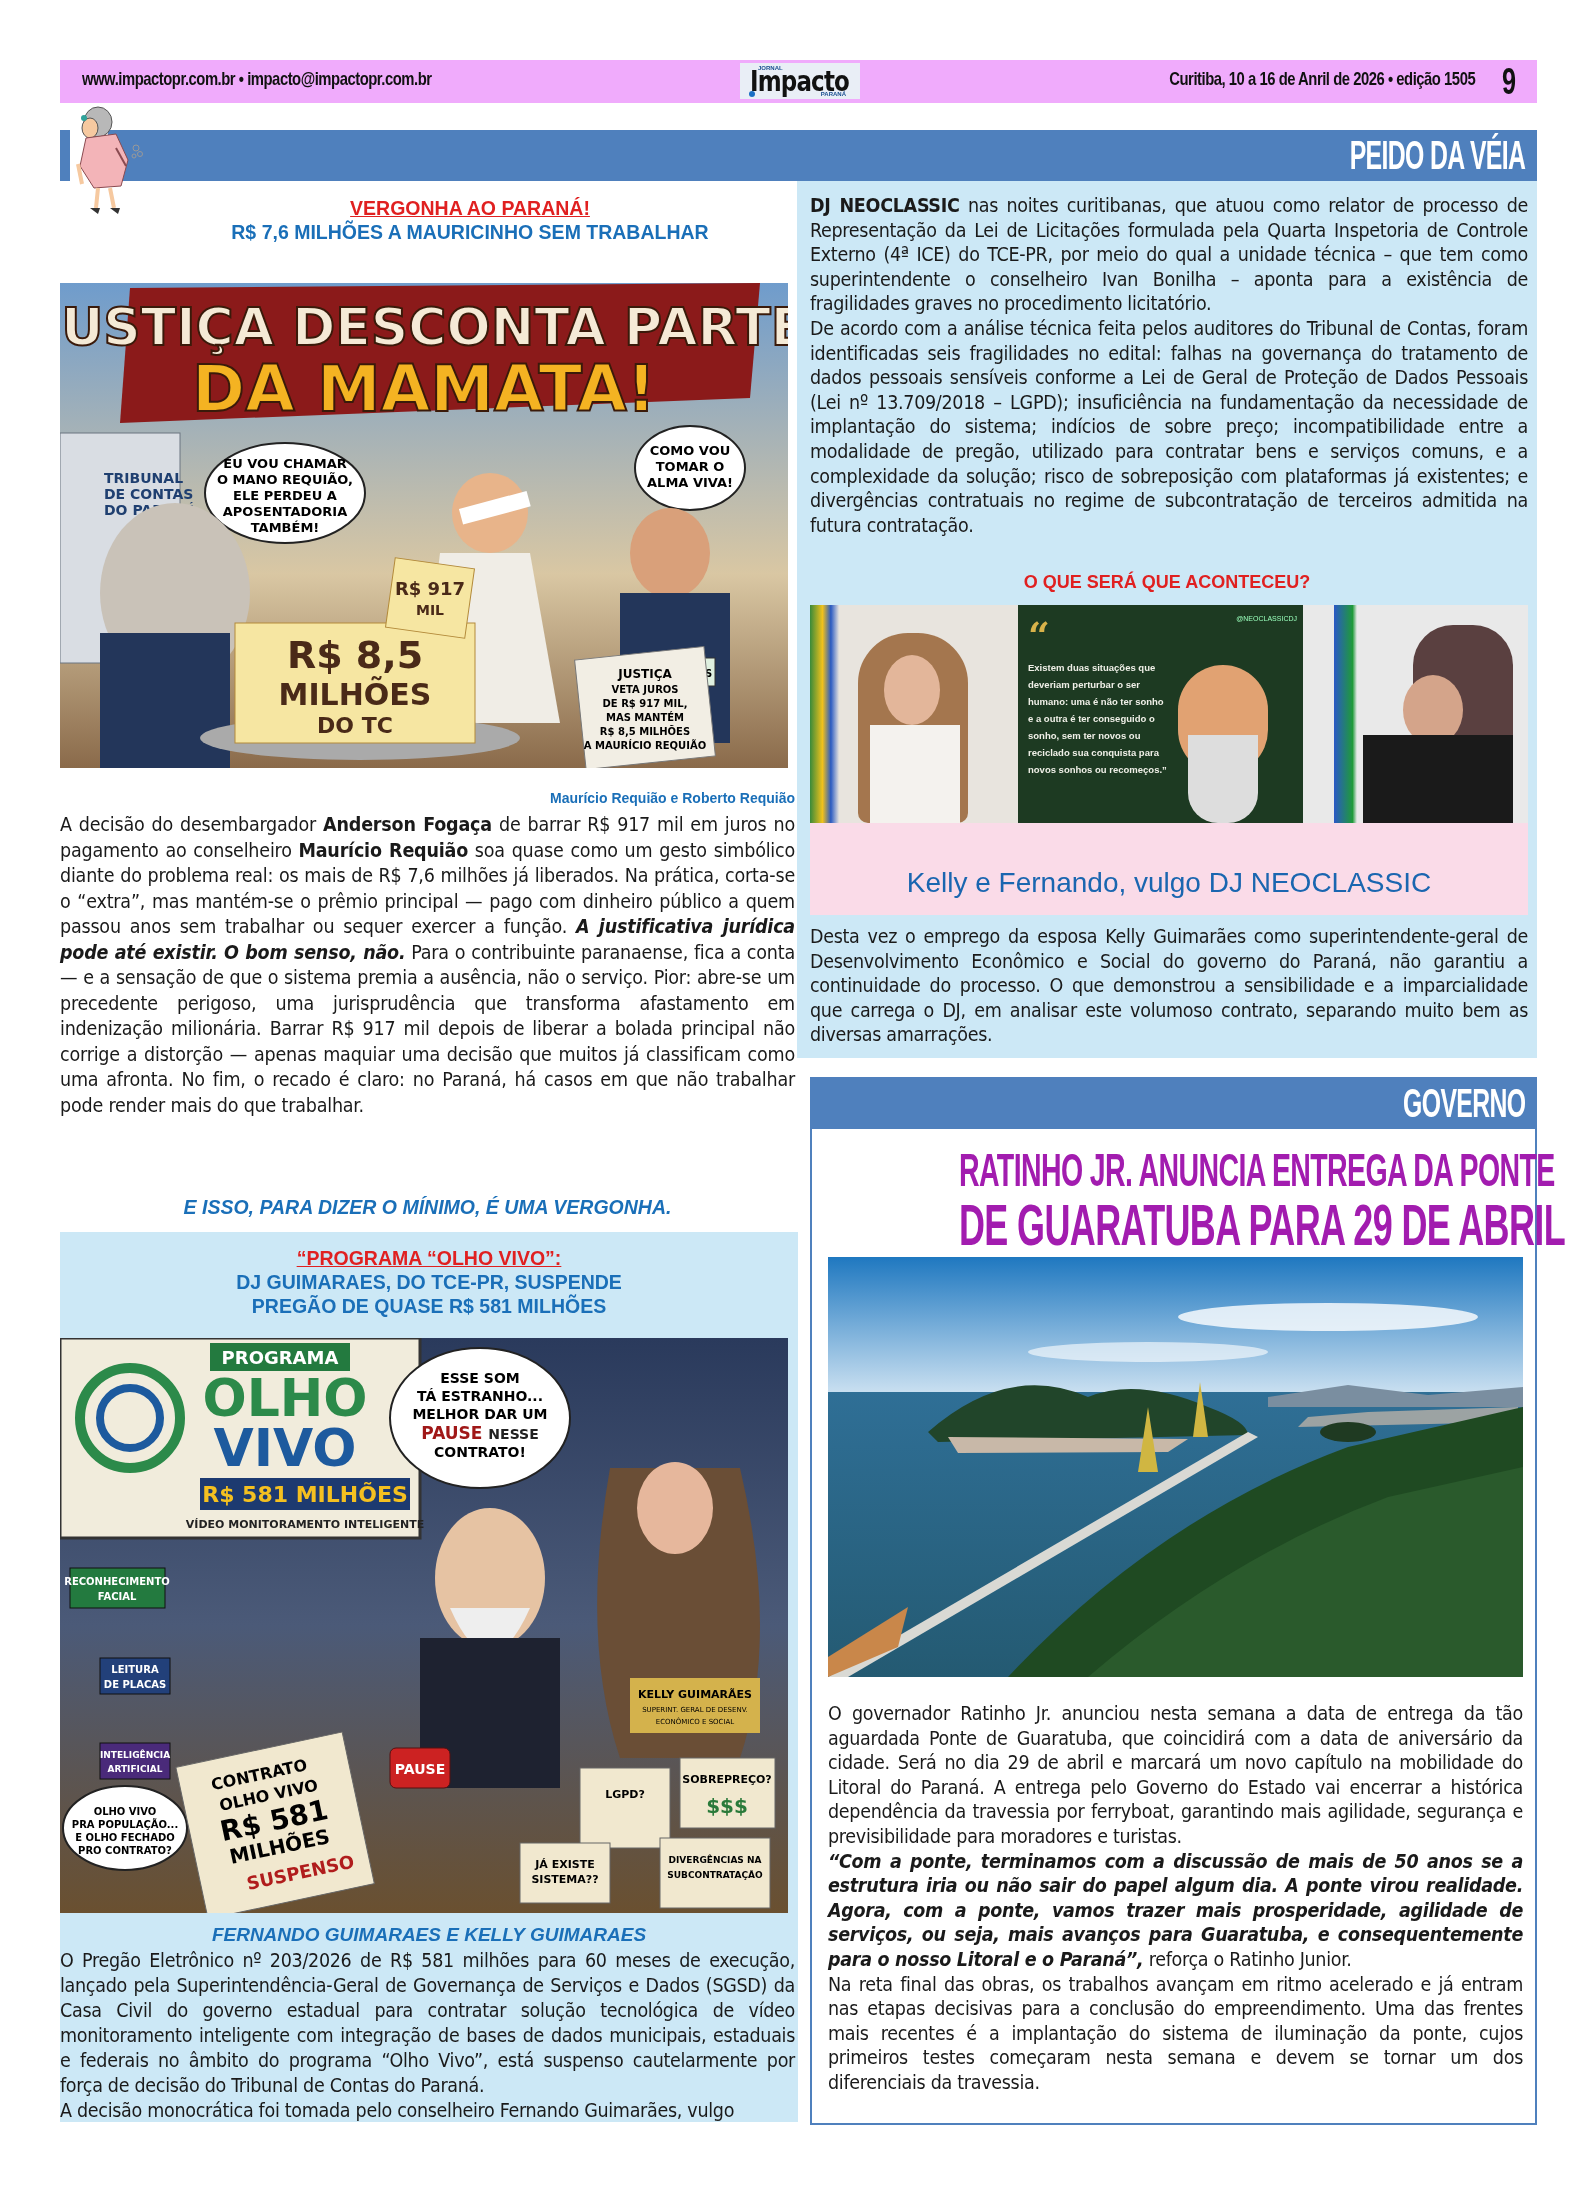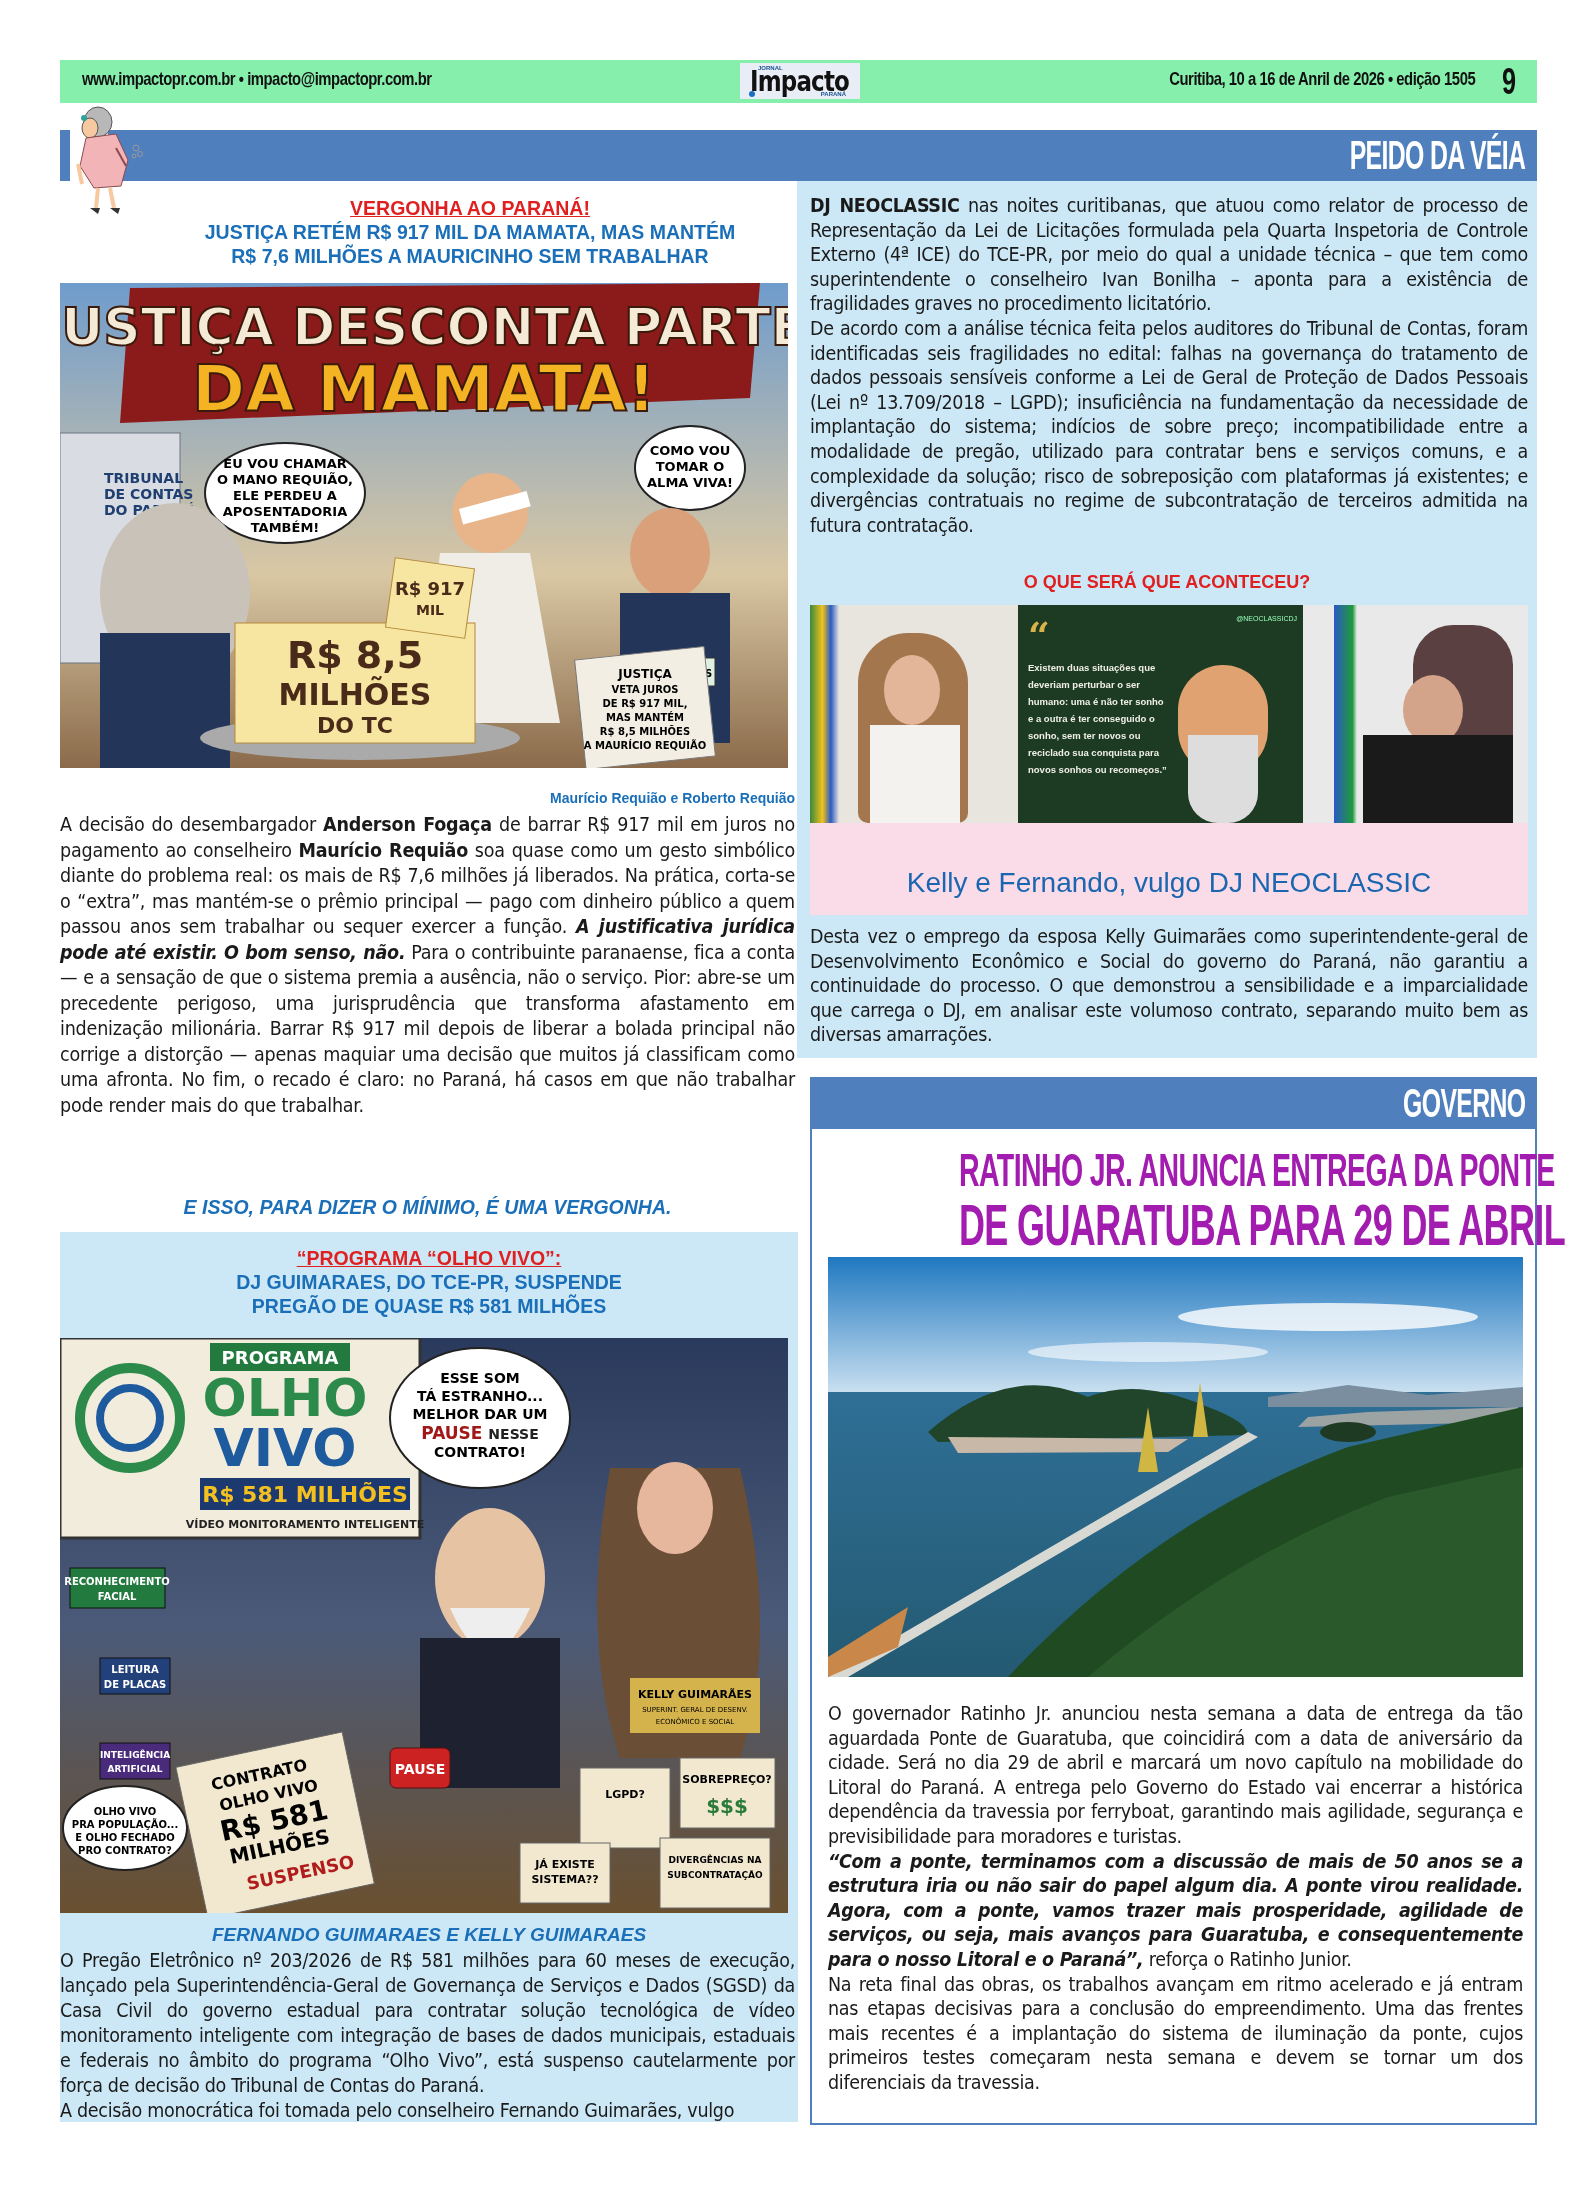--- a/index.html
+++ b/index.html
@@ -2,21 +2,21 @@
 <html><head>
 <meta charset="utf-8">
 <style>
   * { box-sizing: border-box; margin: 0; padding: 0; }
   html, body { width: 1594px; height: 2185px; background: #ffffff; overflow: hidden; }
   body { position: relative; font-family: "Liberation Sans", "DejaVu Sans", sans-serif; color: #1a1a1a; }
 
   .abs { position: absolute; }
 
   
-  #topbar { left: 60px; top: 60px; width: 1477px; height: 43px; background: #86efac; }
+  #topbar { left: 60px; top: 60px; width: 1477px; height: 43px; background: #f0abfc; }
   #topbar .left { position: absolute; left: 22px; top: 8px; font-size: 19px; font-weight: bold; letter-spacing: -0.6px; transform: scaleX(0.78); transform-origin: left center; white-space: nowrap; color: #111; }
   #topbar .right { position: absolute; right: 62px; top: 8px; font-size: 19px; font-weight: bold; letter-spacing: -0.6px; transform: scaleX(0.78); transform-origin: right center; white-space: nowrap; color: #111; }
   #topbar .pagenum { position: absolute; right: 18px; top: 1px; font-size: 36px; font-weight: bold; transform: scaleX(0.7); color: #111; }
   #logo { position: absolute; left: 680px; top: 3px; width: 120px; height: 36px; background: #e9eef6; }
   #logo .jornal { position: absolute; left: 18px; top: 2px; font-size: 6px; font-weight: bold; color: #1a4f8f; }
   #logo .word { position: absolute; left: 10px; top: 2px; font-size: 28px; font-weight: bold; letter-spacing: -1px; color: #111; font-family: "DejaVu Sans", sans-serif; transform: scaleX(0.82); transform-origin: left; }
   #logo .dot { position: absolute; left: 9px; top: 28px; width: 6px; height: 6px; border-radius: 50%; background: #1a6fc4; }
   #logo .parana { position: absolute; right: 14px; bottom: 2px; font-size: 6px; font-weight: bold; color: #1a4f8f; }
 
   
@@ -100,21 +100,20 @@
       <circle cx="74" cy="50" r="2.5" fill="none" stroke="#999"></circle>
       <circle cx="68" cy="52" r="2" fill="none" stroke="#999"></circle>
     <path d="M32 84 L30 104 M44 84 L48 104" stroke="#f6c9a0" stroke-width="4"></path>
     <path d="M24 104 L34 104 L32 110 Z M44 104 L54 104 L52 110 Z" fill="#333"></path>
     <path d="M12 60 L16 80" stroke="#f6c9a0" stroke-width="4"></path>
   </svg>
 </div>
 
 <div id="art1-head" class="abs">
   <span class="kicker-red">VERGONHA AO PARANÁ!</span><br>
-  <span class="head-blue line2">JUSTIÇA RETÉM R$ 917 MIL DA MAMATA, MAS MANTÉM</span>
   <span class="head-blue line2">R$ 7,6 MILHÕES A MAURICINHO SEM TRABALHAR</span>
 </div>
 
 <div id="cartoon1" class="abs">
   <svg width="728" height="485" viewBox="0 0 728 485">
     <defs>
       <linearGradient id="sky1" x1="0" y1="0" x2="0" y2="1">
           <stop offset="0" stop-color="#6f9ccc"></stop>
           <stop offset="0.6" stop-color="#d9c7a3"></stop>
           <stop offset="1" stop-color="#8a6a4a"></stop>

